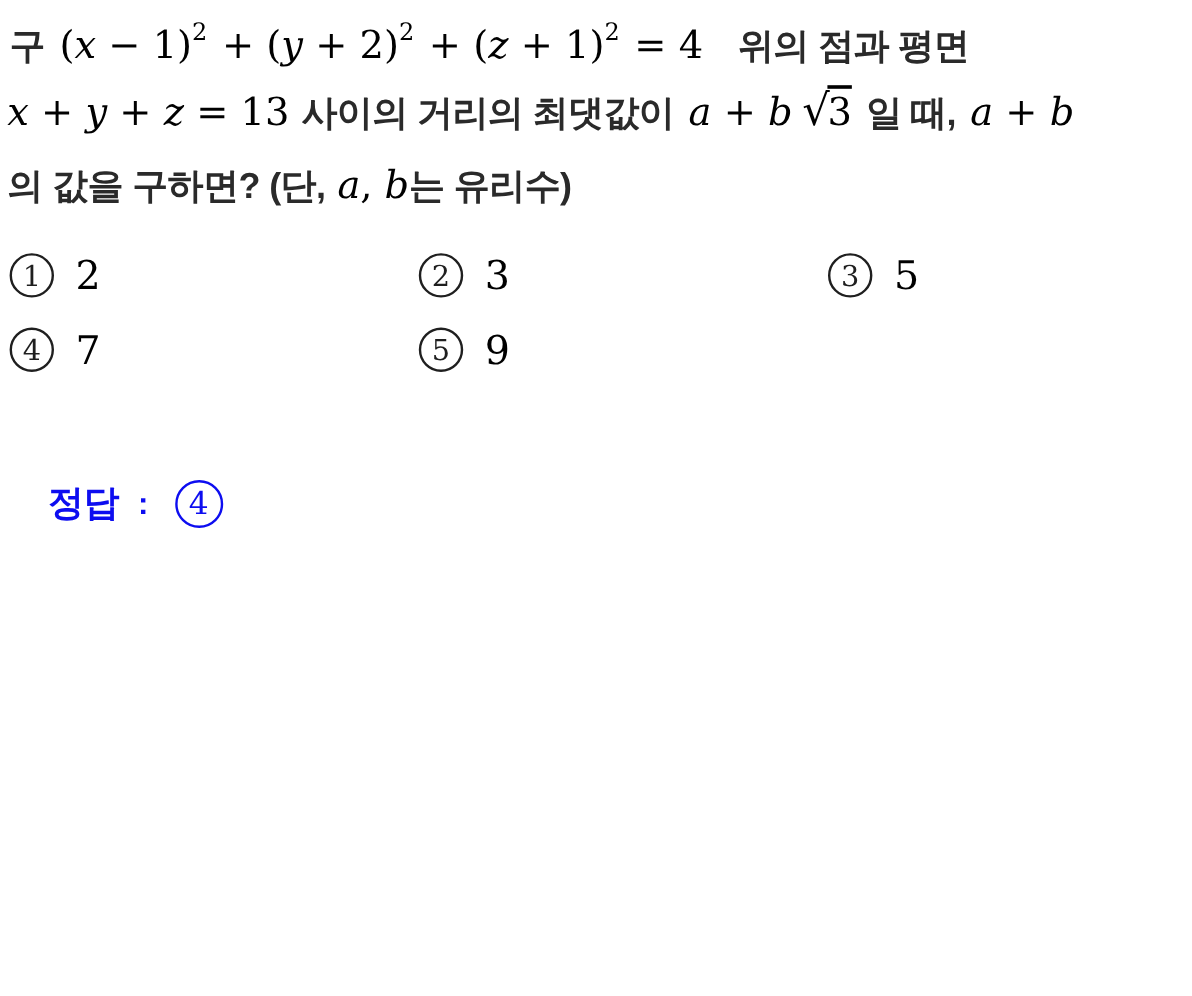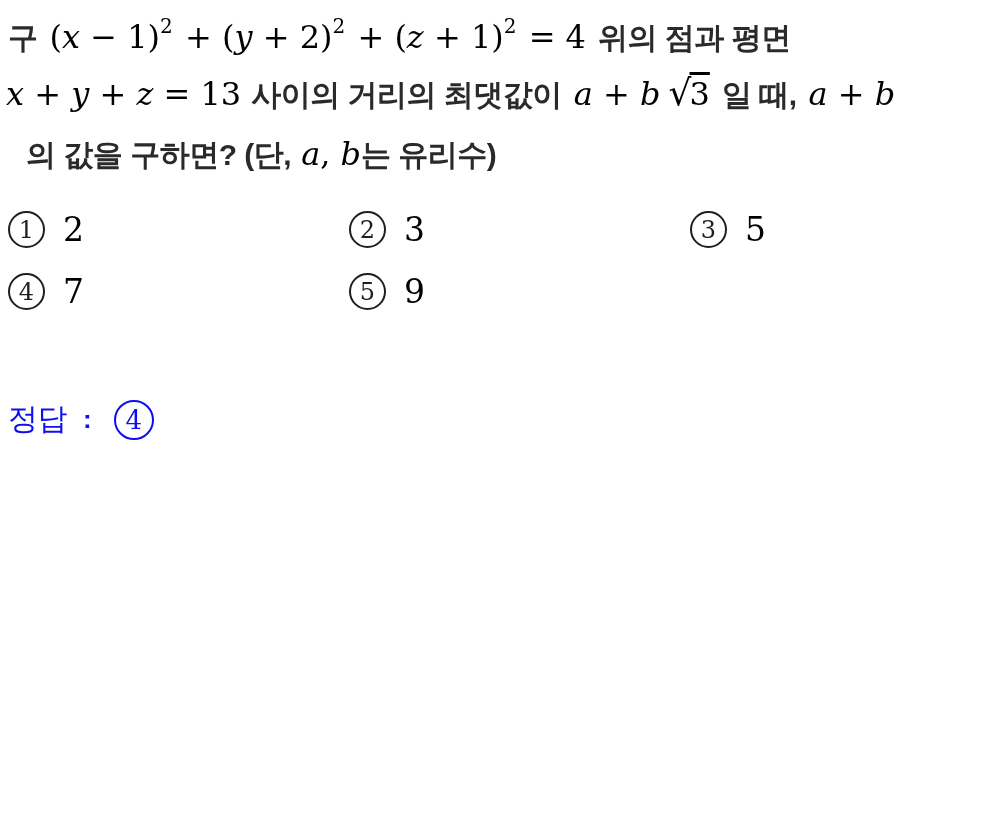--- a/index.html
+++ b/index.html
@@ -5,41 +5,41 @@
   html, body { margin: 0; padding: 0; background: #ffffff; }
   body {
     width: 993px; height: 830px;
     position: relative; overflow: hidden;
     font-family: "Liberation Sans", sans-serif;
     color: #1f1f1f;
   }
   .line { position: absolute; white-space: nowrap; line-height: 52px; }
   .l1 { top: 0px;   left: 8px; }
   .l2 { top: 67px;  left: 6px; }
-  .l3 { top: 128px; left: 6px; margin-left: 20px; }
+  .l3 { top: 128px; left: 6px; }
 
   
   .k {
     font-family: "Liberation Sans", sans-serif;
     font-weight: 700;
     font-size: 30px;
     color: #2a2a2a;
     letter-spacing: -0.5px;
   }
   
   .mn { font-family: "DejaVu Serif", serif; font-size: 32px; color: #000; }
   
   .mi { font-family: "DejaVu Serif", serif; font-style: italic; font-size: 32px; color: #000; }
   
   .msup {
     font-family: "DejaVu Serif", serif;
     font-size: 20px; color: #000;
     vertical-align: 15px; margin-right: 2px;
   }
-  .gapL  { margin-left: 12px; }
+  .gapL  { margin-left: 29px; }
   .gapL2 { margin-left: 10px; }
   .gapR  { margin-right: 12px; }
 
   
   .sqrt { margin-left: 8px; white-space: nowrap; }
   .radical { font-family: "DejaVu Serif", serif; font-size: 36px; color: #000; letter-spacing: -2px; }
   .radicand {
     font-family: "DejaVu Serif", serif; font-size: 32px; color: #000;
     text-decoration: overline; text-decoration-thickness: 2.5px;
     padding-right: 2px;
@@ -57,21 +57,21 @@
     font-family: "DejaVu Serif", serif; font-size: 24px; color: #1f1f1f;
     flex: 0 0 auto;
   }
   .value {
     font-family: "DejaVu Serif", serif; font-size: 33px; color: #000;
     margin-left: 18px;
   }
 
   
   .answer { position: absolute; top: 399px; left: 8px; display: flex; align-items: center; color: #0d0df0; }
-  .answer-label { font-family: "Liberation Sans", sans-serif; font-weight: 400; font-size: 30px; letter-spacing: -0.5px; }
+  .answer-label { font-family: "Liberation Sans", sans-serif; font-weight: 700; font-size: 30px; letter-spacing: -0.5px; margin-left: 32px; }
   .answer-colon { font-family: "Liberation Sans", sans-serif; font-weight: 700; font-size: 26px; margin-left: 16px; }
   .answer-marker {
     width: 40px; height: 40px; box-sizing: border-box;
     border: 2px solid #0d0df0; border-radius: 50%;
     display: flex; align-items: center; justify-content: center;
     font-family: "DejaVu Serif", serif; font-size: 26px; color: #0d0df0;
     margin-left: 22px;
   }
 </style>
 </head>

